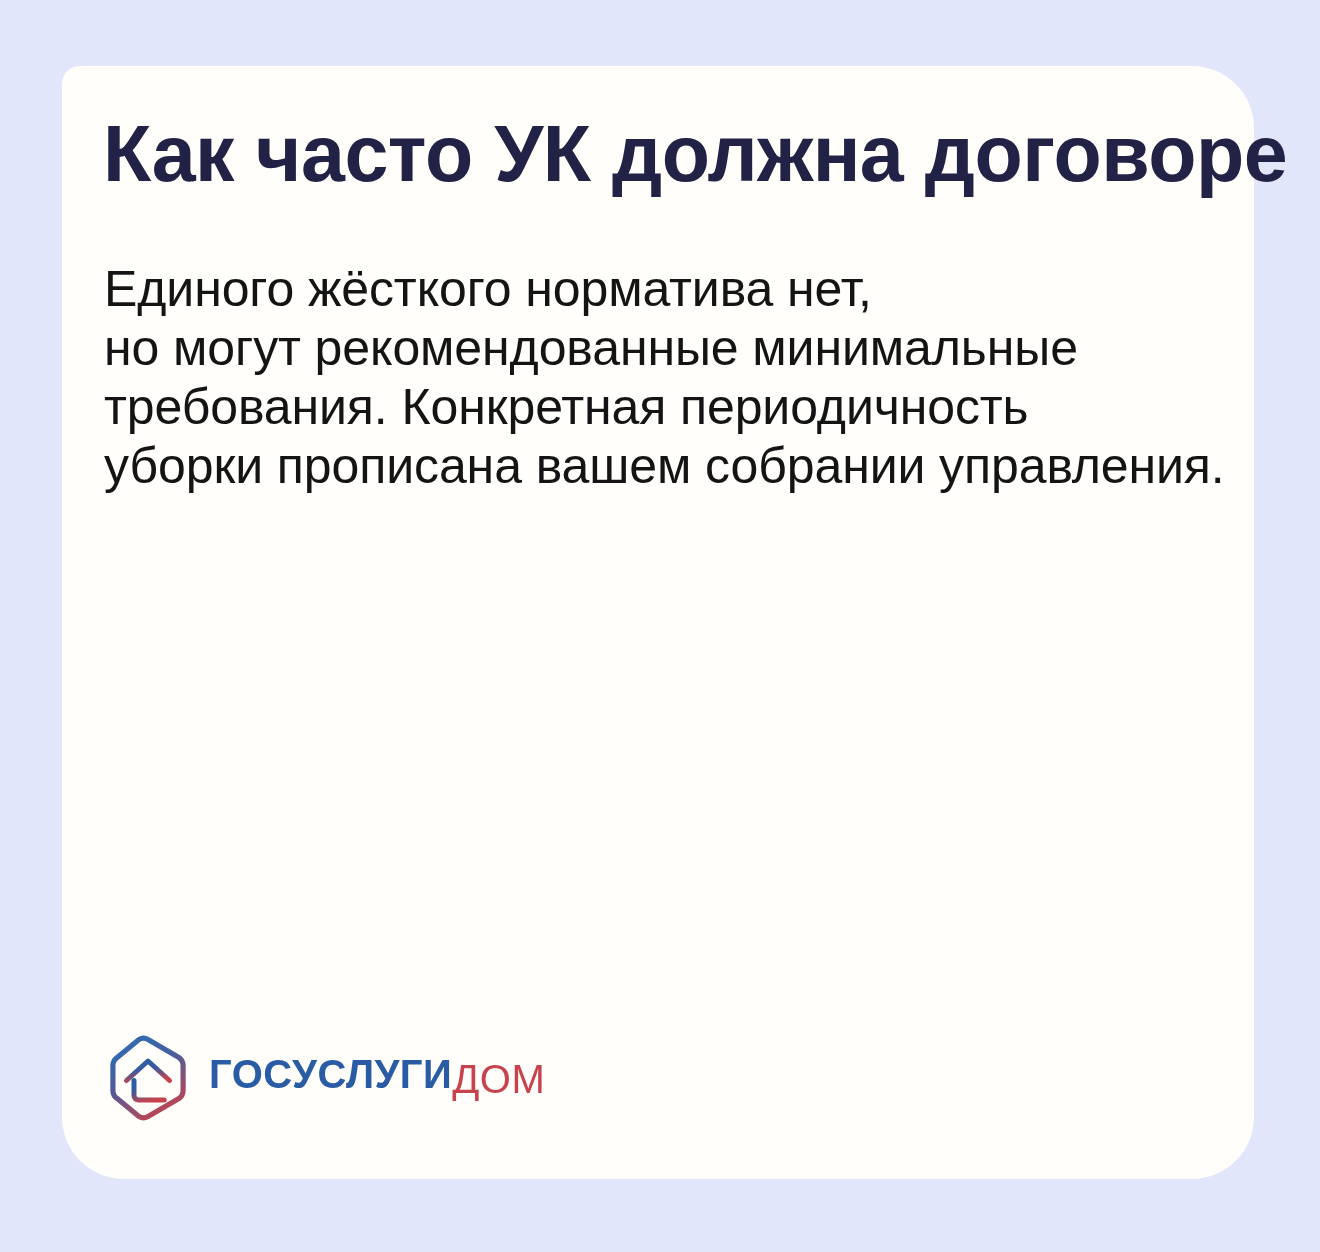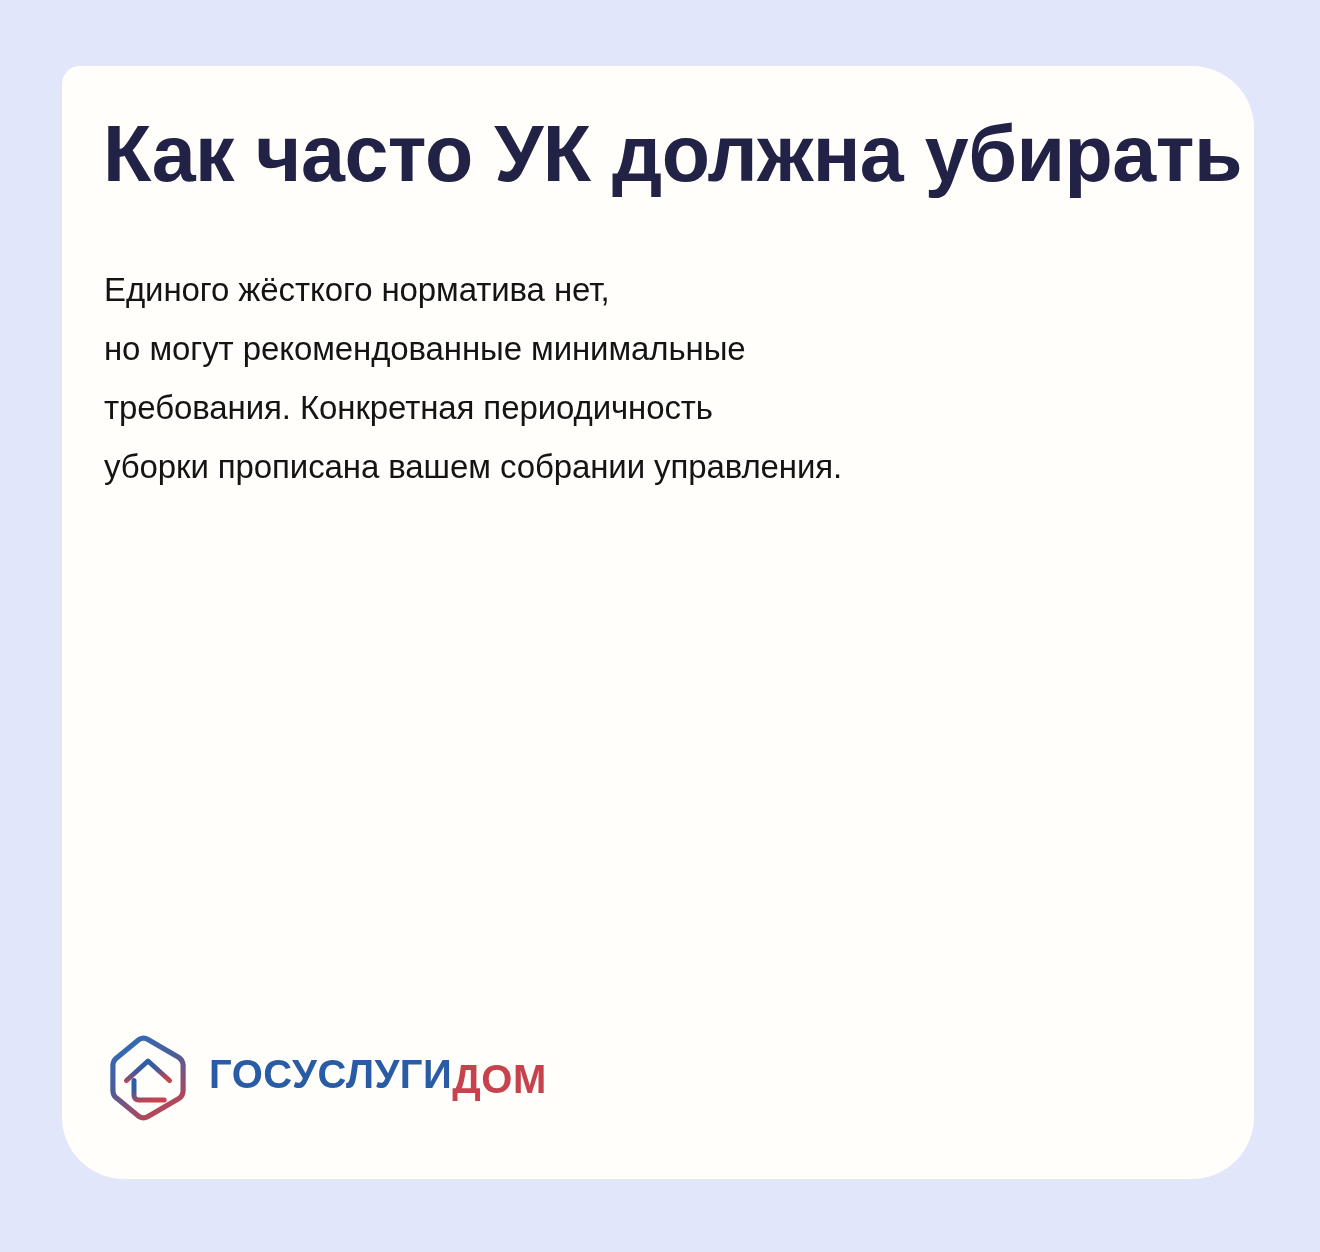--- a/index.html
+++ b/index.html
@@ -40,21 +40,21 @@
   }
 
   #body-copy {
     position: absolute;
     left: 42px;
     top: 194px;
     width: 1030px;
   }
 
   .paragraph {
-    font-size: 33px;
+    font-size: 50px;
     line-height: 59px;
     color: #141414;
     letter-spacing: -0.1px;
   }
 
   .paragraph + .paragraph { margin-top: 28px; }
 
   .paragraph .ln { display: block; white-space: nowrap; }
 
   
@@ -79,33 +79,33 @@
   #logo-word-gosuslugi {
     font-size: 40px;
     font-weight: bold;
     color: #2a5ca5;
     letter-spacing: 0.5px;
     line-height: 1.02;
   }
 
   #logo-word-dom {
     font-size: 40px;
-    font-weight: bold;
+    font-weight: normal;
     color: #c6434e;
     letter-spacing: 0.5px;
     line-height: 1.02;
     margin-top: 5px;
   }
 </style>
 </head>
 <body>
 
 <div id="card">
 
-  <h1 id="card-title">Как часто УК должна убирать</h1>
+  <h1 id="card-title">Как часто УК должна договоре</h1>
 
   <div id="body-copy">
 
     <p class="paragraph">
       <span class="ln">Единого жёсткого норматива нет,</span>
       <span class="ln">но могут рекомендованные минимальные</span>
       <span class="ln">требования. Конкретная периодичность</span>
       <span class="ln">уборки прописана вашем собрании управления.</span>
     </p>
 

